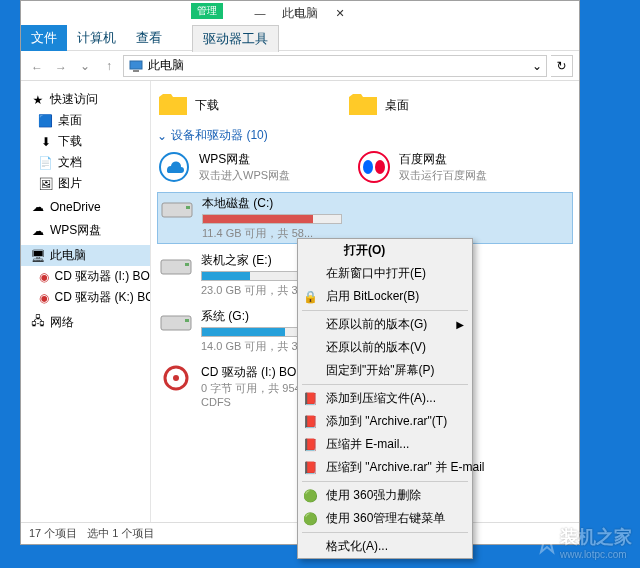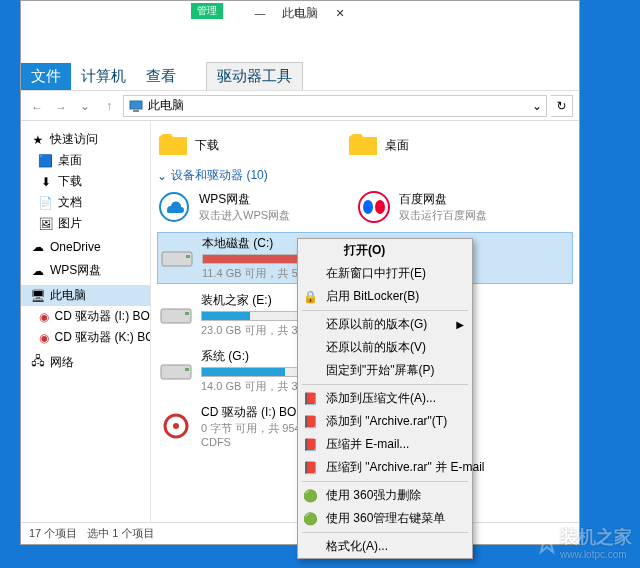--- a/index.html
+++ b/index.html
@@ -1,21 +1,21 @@
 <!DOCTYPE html>
 <html><head>
 <meta charset="utf-8">
 <style>
   * { margin: 0; padding: 0; box-sizing: border-box; font-family: "Microsoft YaHei", sans-serif; }
   body { background: #1578d6; width: 640px; height: 568px; overflow: hidden; position: relative; }
   .window { position: absolute; left: 20px; top: 0; width: 560px; height: 545px; background: #fff; border: 1px solid #a0a0a0; display: flex; flex-direction: column; }
   .titlebar { height: 24px; display: flex; align-items: center; justify-content: center; background: #fff; }
   .title-center { position:absolute; left:0; right:0; text-align:center; pointer-events:none;}
   .wbtn { width: 40px; height: 24px; display: flex; align-items: center; justify-content: center; font-size: 11px; color:#333;}
-  .ribbon-tabs { display: flex; align-items: flex-end; height: 26px; background: #fff; border-bottom: 1px solid #ddd; font-size: 15px; margin-top: 40px; }
+  .ribbon-tabs { display: flex; align-items: flex-start; height: 26px; background: #fff; border-bottom: 1px solid #ddd; font-size: 13px; }
   .rtab { padding: 4px 10px; color:#0c4a6e; }
   .rtab.file { background:#1a86d8; color:#fff; }
   .rtab.active { background:#f0f0f0; border:1px solid #ccc; border-bottom:none; }
   .ctx-group { background:#16c172; color:#fff; padding:1px 6px; font-size:10px; position:absolute; left:170px; top:2px;}
   .toolbar { height: 30px; display:flex; align-items:center; gap:4px; padding:0 6px; border-bottom:1px solid #ddd; font-size:12px;}
   .navarrow { width:20px; height:20px; display:flex;align-items:center;justify-content:center;color:#888; border-radius:2px;}
   .addr { flex:1; border:1px solid #ccc; height:22px; display:flex; align-items:center; padding:0 4px; gap:4px; font-size:12px;}
   .addr .icon { width:16px;height:16px; }
   .refresh { width:22px;height:22px; border:1px solid #ccc; border-left:none; display:flex;align-items:center;justify-content:center;}
   .body { flex:1; display:flex; overflow:hidden; }
@@ -23,21 +23,21 @@
   .sbitem { display:flex; align-items:center; gap:5px; padding:2px 6px 2px 18px; white-space:nowrap; overflow:hidden;}
   .sbitem.sel { background:#cce5f6; }
   .sbitem.top { padding-left:10px; margin-top:4px;}
   .sbitem .ic { width:14px;height:14px; display:inline-flex;align-items:center;justify-content:center;font-size:12px;}
   .content { flex:1; overflow:auto; font-size:12px; padding:8px 6px; position:relative;}
   .section-title { color:#1a62b6; font-size:12px; margin:6px 0 6px 0; display:flex; align-items:center; gap:4px;}
   .folders { display:flex; flex-wrap:wrap; gap:6px 30px; margin-bottom:4px; }
   .folder { display:flex; align-items:center; gap:6px; width:160px;}
   .foldericon { width:32px;height:32px; }
   .drives { display:flex; flex-direction:column; gap:6px;}
-  .drive { display:flex; align-items:center; gap:8px; padding:2px;}
+  .drive { display:flex; align-items:flex-start; gap:8px; padding:2px;}
   .drive.sel { background:#cce5f6; border:1px solid #8cc0e8;}
   .driveicon { width:34px; height:28px; display:flex;align-items:center;justify-content:center;}
   .driveinfo { flex:1; }
   .drivebar { width:140px; height:10px; border:1px solid #bbb; background:#eee; margin:2px 0; position:relative;}
   .drivebar .fill { position:absolute; left:0; top:0; bottom:0; background:#26a0da;}
   .drivebar .fill.red { background:#d9534f;}
   .cloudrow { display:flex; gap:20px; margin-bottom:8px;}
   .clouditem { display:flex; align-items:center; gap:8px; width:180px;}
   .statusbar { height:22px; border-top:1px solid #ddd; font-size:11px; display:flex; align-items:center; padding:0 8px; gap:10px; color:#444;}
   

